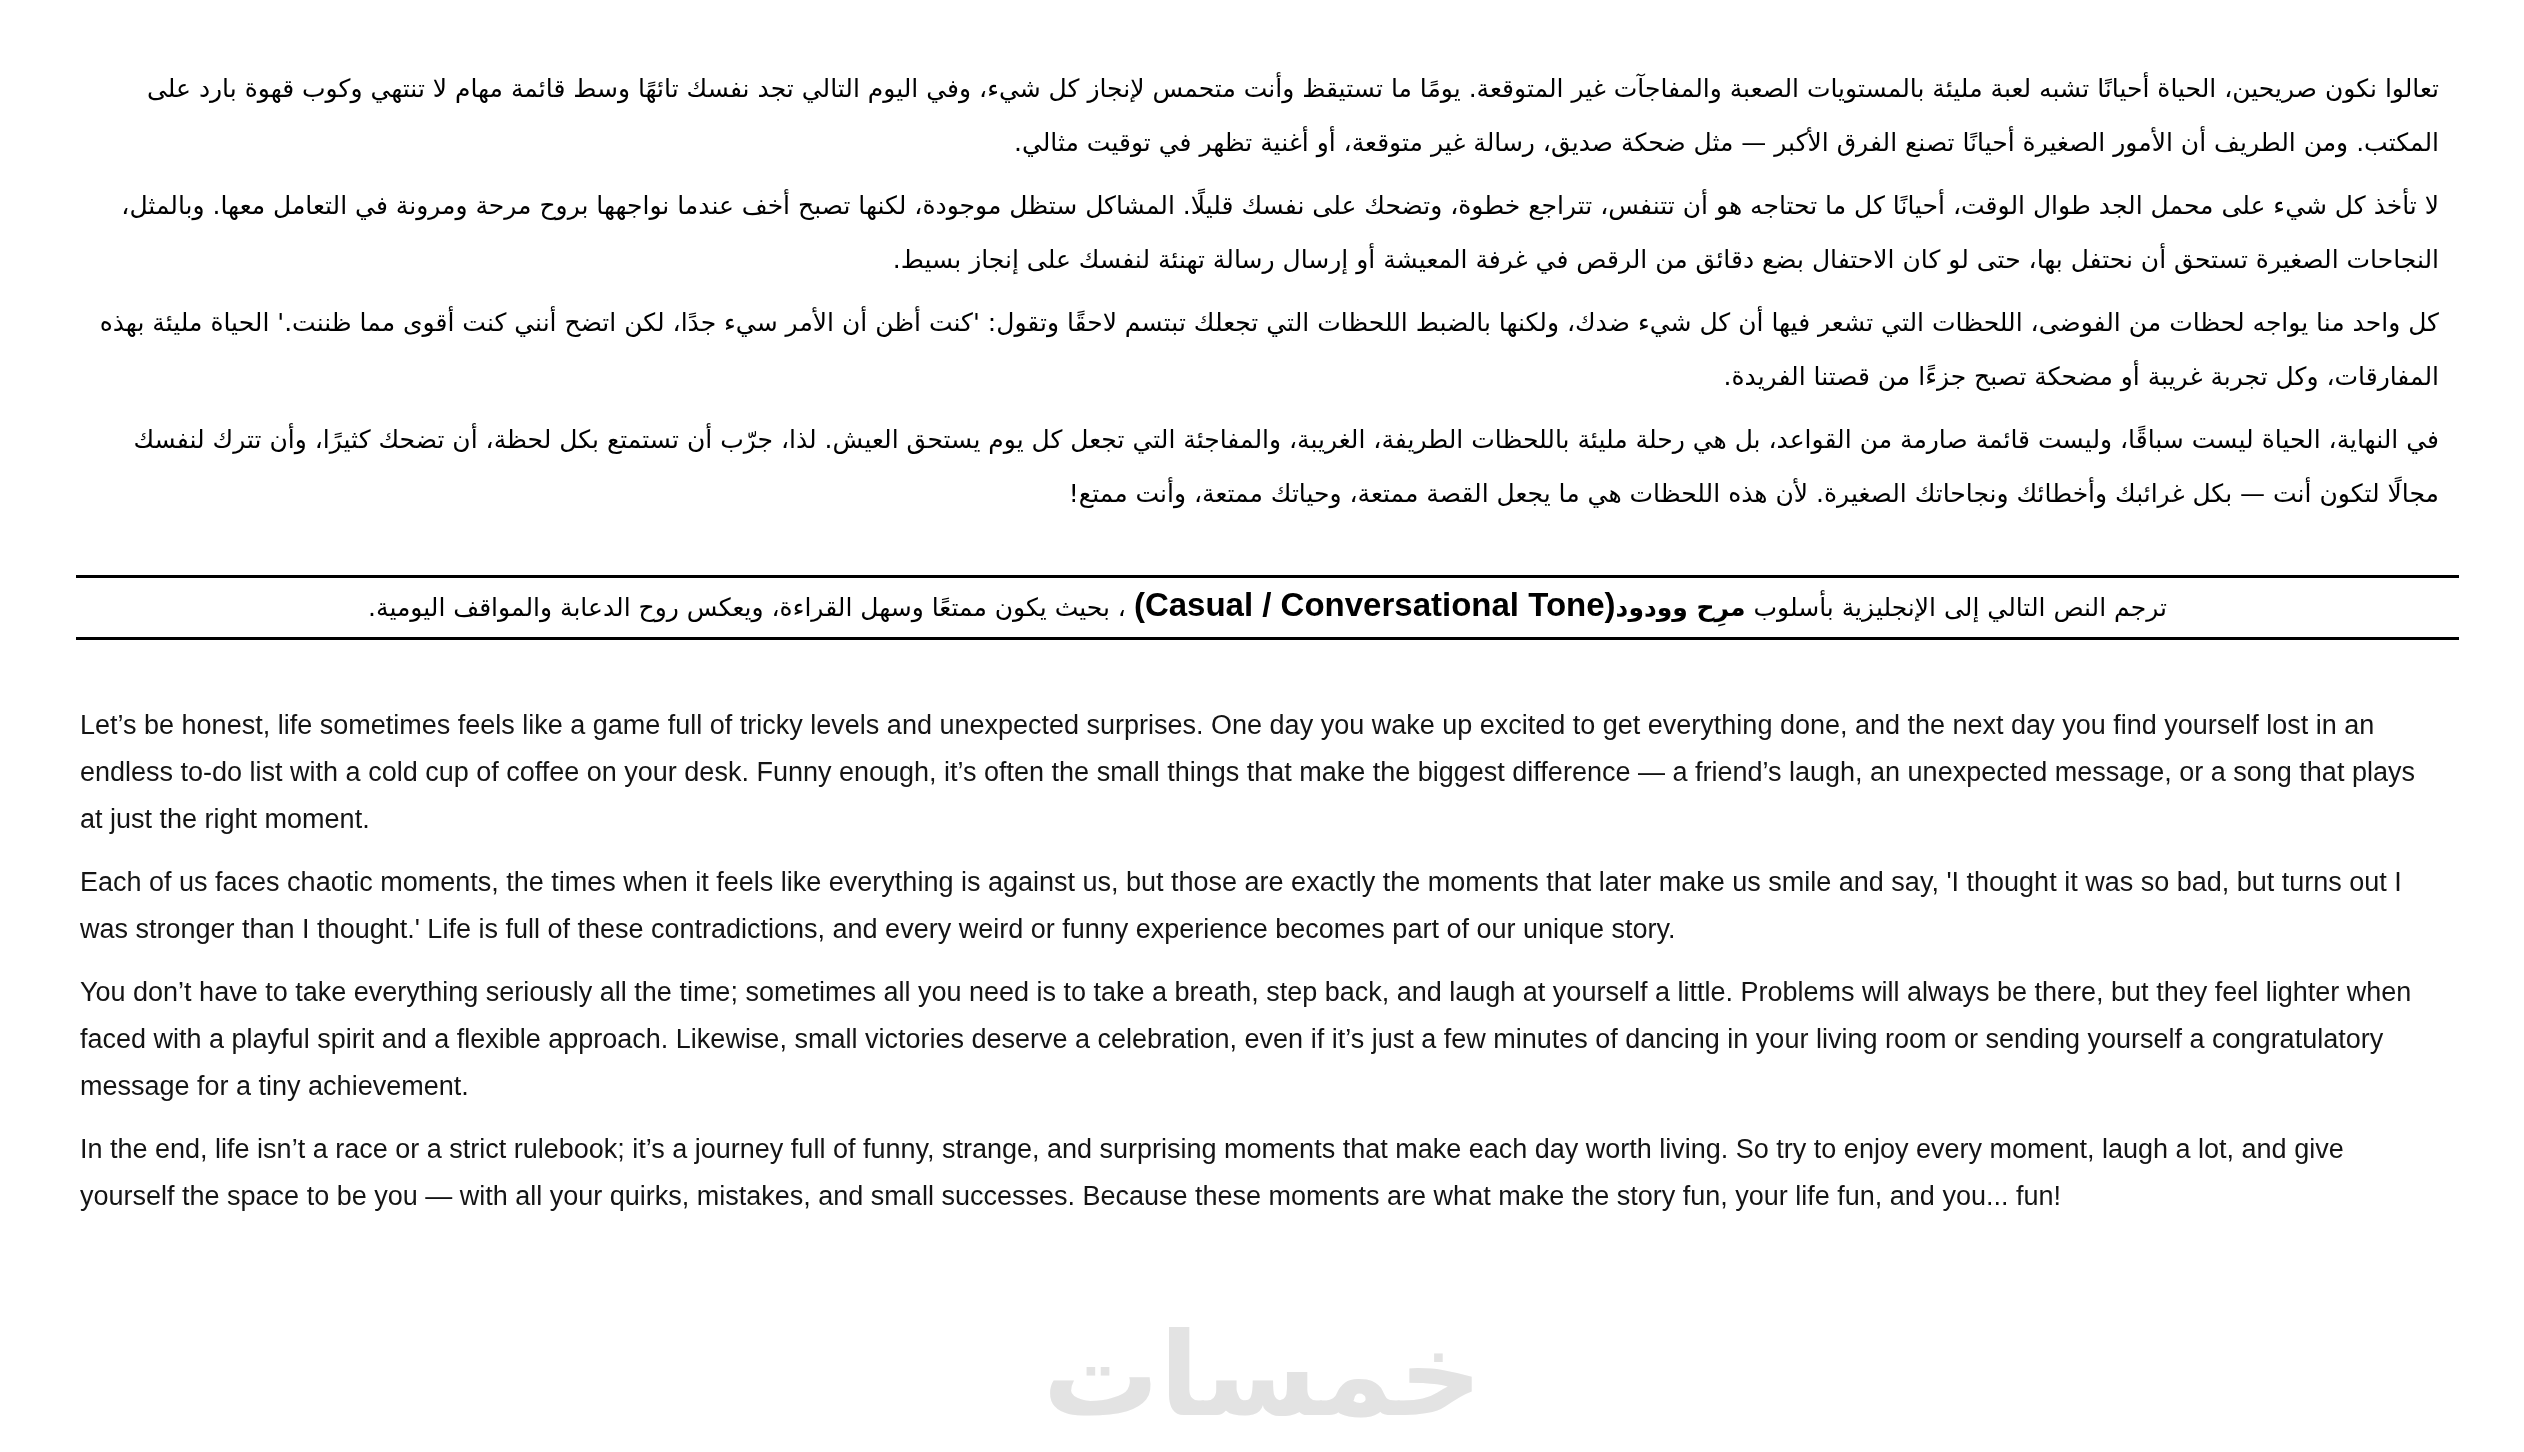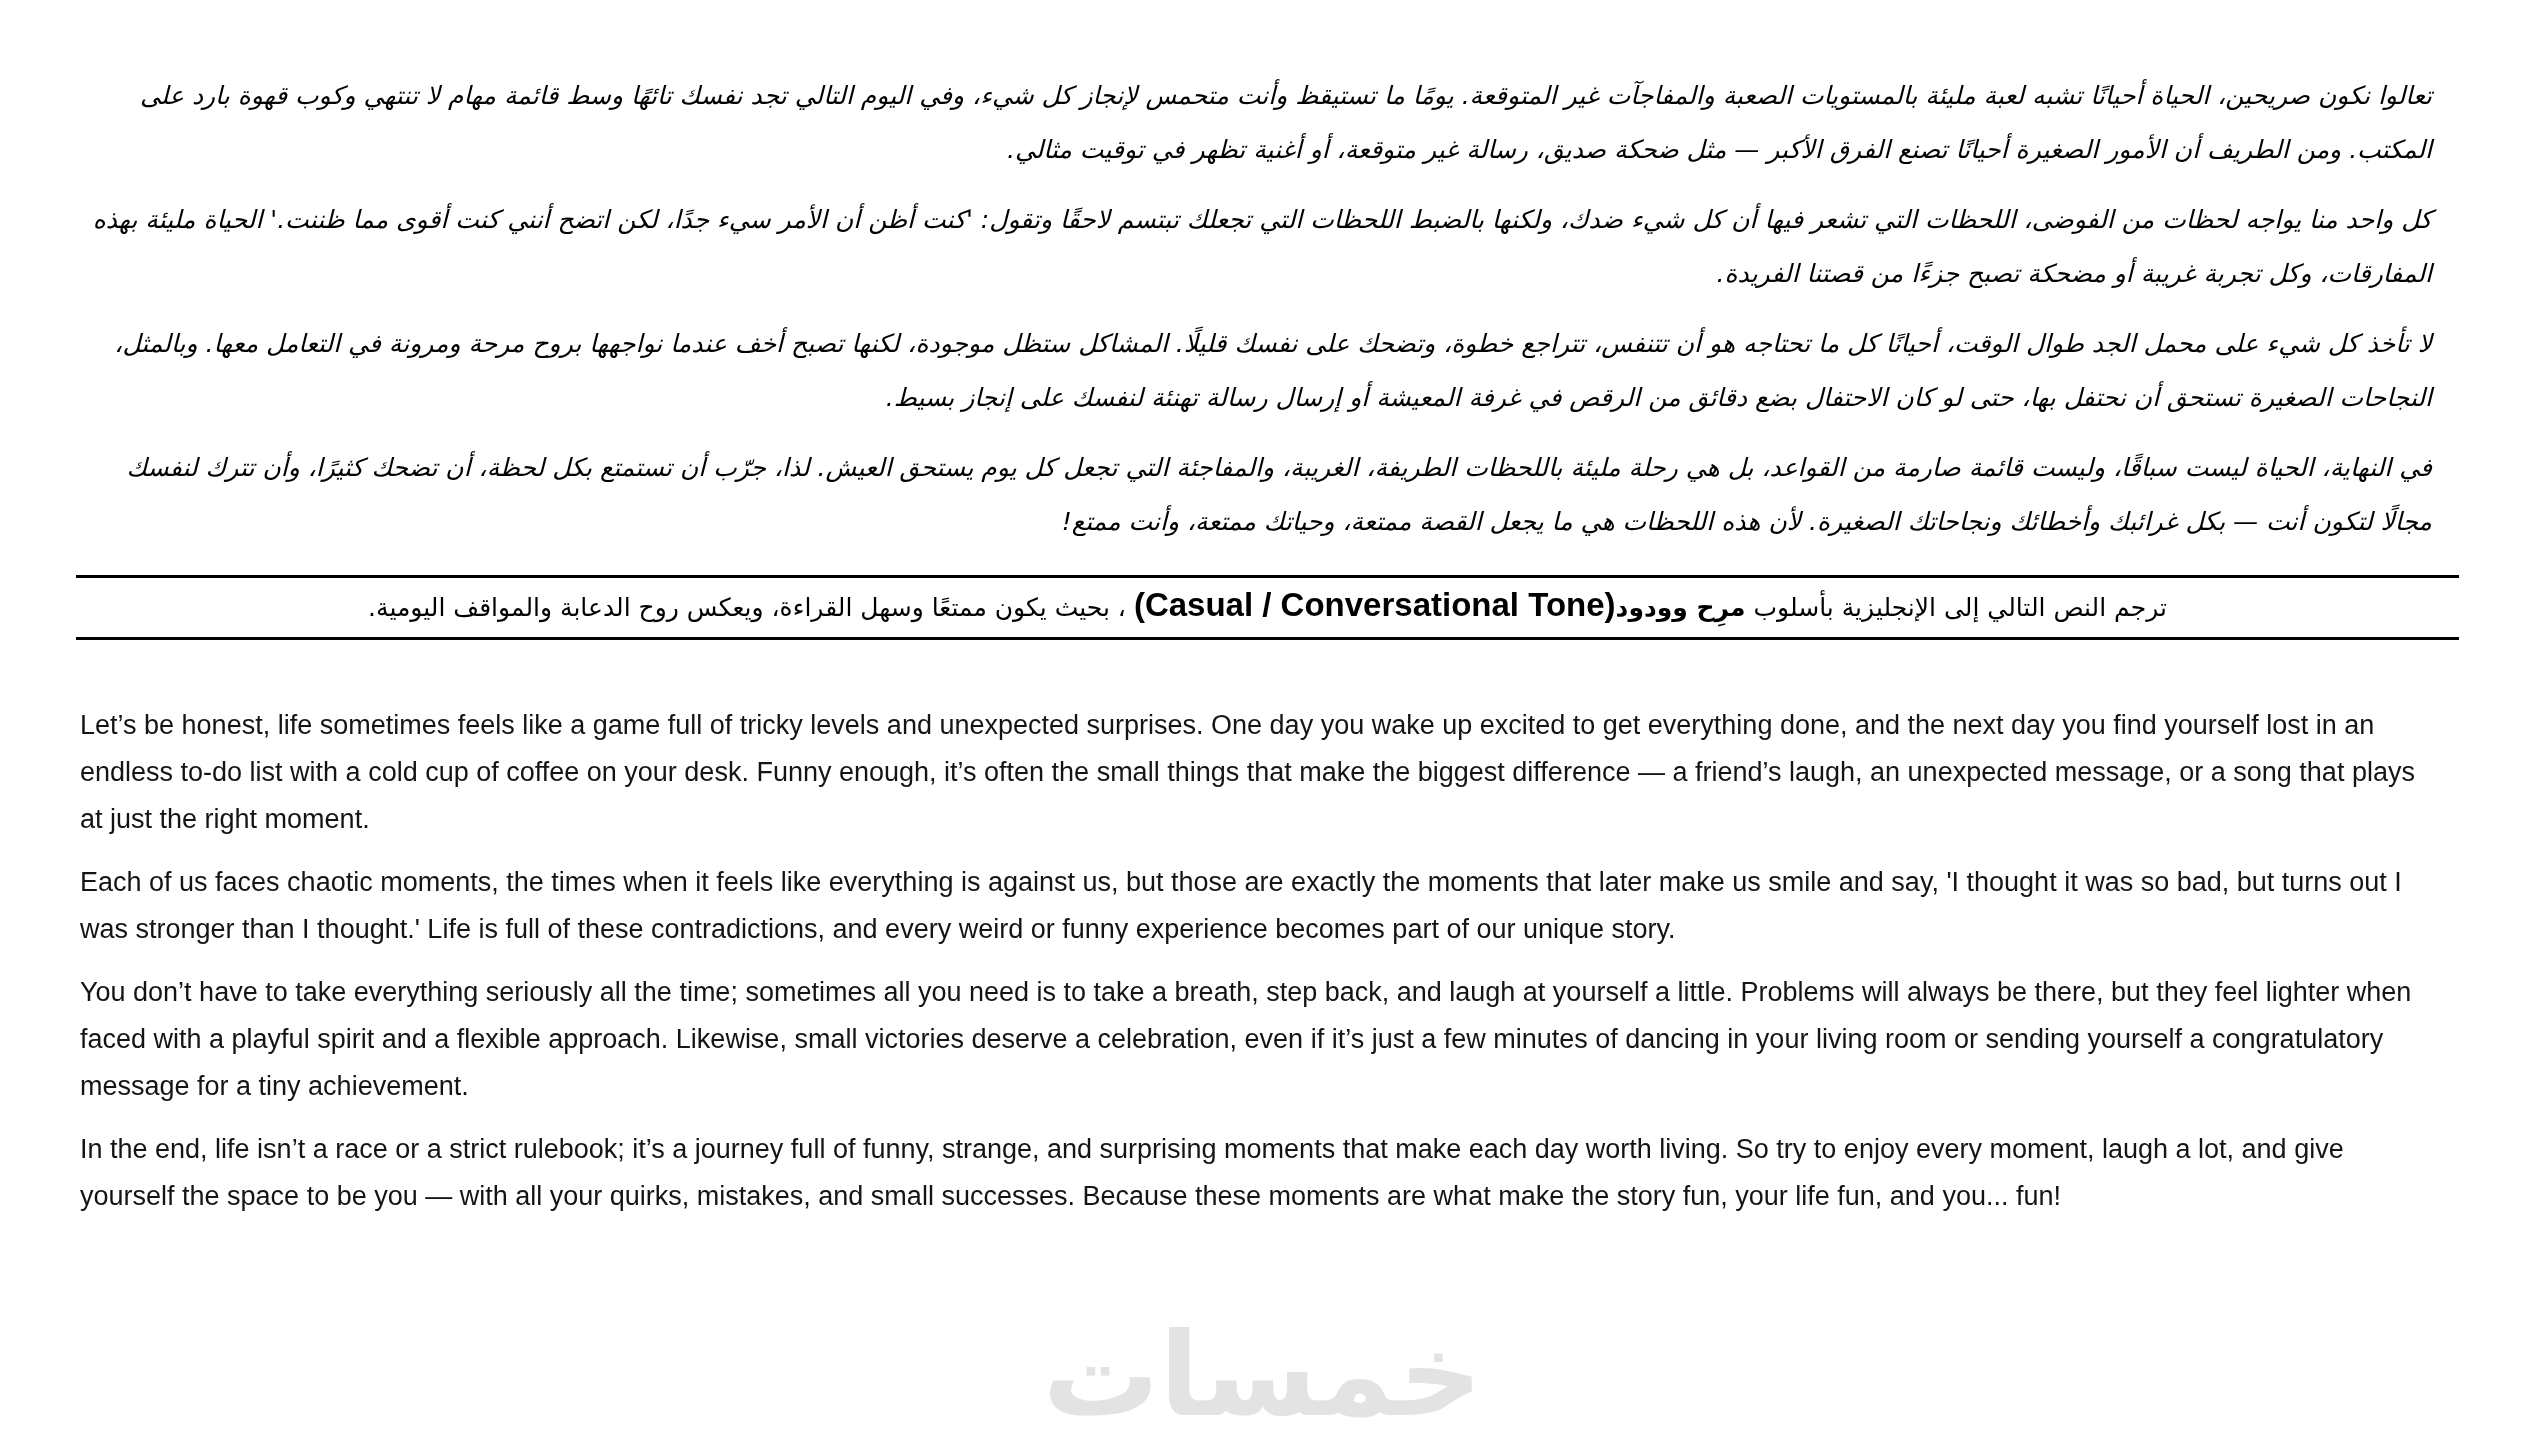--- a/index.html
+++ b/index.html
@@ -21,21 +21,21 @@
     top: 53px;
     left: 76px;
     right: 77px;
     direction: rtl;
     text-align: right;
     font-family: "DejaVu Sans", sans-serif;
     font-size: 25px;
     line-height: 54px;
     color: #000000;
   }
-  .arabic-block p { margin: 16px; padding: 0; font-style: italic; }
+  .arabic-block p { margin: 9px; padding: 0; }
 
   
   .instruction-box {
     position: absolute;
     top: 575px;
     left: 76px;
     right: 66px;
     border-top: 3.7px solid #000000;
     border-bottom: 3.7px solid #000000;
     padding: 7.4px 3.2px 9.5px 3.2px;
@@ -87,22 +87,22 @@
     line-height: 126px;
     color: #e3e3e3;
     user-select: none;
   }
 </style>
 </head>
 <body>
 
 <div class="arabic-block">
   <p>تعالوا نكون صريحين، الحياة أحيانًا تشبه لعبة مليئة بالمستويات الصعبة والمفاجآت غير المتوقعة. يومًا ما تستيقظ وأنت متحمس لإنجاز كل شيء، وفي اليوم التالي تجد نفسك تائهًا وسط قائمة مهام لا تنتهي وكوب قهوة بارد على المكتب. ومن الطريف أن الأمور الصغيرة أحيانًا تصنع الفرق الأكبر — مثل ضحكة صديق، رسالة غير متوقعة، أو أغنية تظهر في توقيت مثالي.</p>
+  <p>لا تأخذ كل شيء على محمل الجد طوال الوقت، أحيانًا كل ما تحتاجه هو أن تتنفس، تتراجع خطوة، وتضحك على نفسك قليلًا. المشاكل ستظل موجودة، لكنها تصبح أخف عندما نواجهها بروح مرحة ومرونة في التعامل معها. وبالمثل، النجاحات الصغيرة تستحق أن نحتفل بها، حتى لو كان الاحتفال بضع دقائق من الرقص في غرفة المعيشة أو إرسال رسالة تهنئة لنفسك على إنجاز بسيط.</p>
   <p>كل واحد منا يواجه لحظات من الفوضى، اللحظات التي تشعر فيها أن كل شيء ضدك، ولكنها بالضبط اللحظات التي تجعلك تبتسم لاحقًا وتقول: 'كنت أظن أن الأمر سيء جدًا، لكن اتضح أنني كنت أقوى مما ظننت.' الحياة مليئة بهذه المفارقات، وكل تجربة غريبة أو مضحكة تصبح جزءًا من قصتنا الفريدة.</p>
-  <p>لا تأخذ كل شيء على محمل الجد طوال الوقت، أحيانًا كل ما تحتاجه هو أن تتنفس، تتراجع خطوة، وتضحك على نفسك قليلًا. المشاكل ستظل موجودة، لكنها تصبح أخف عندما نواجهها بروح مرحة ومرونة في التعامل معها. وبالمثل، النجاحات الصغيرة تستحق أن نحتفل بها، حتى لو كان الاحتفال بضع دقائق من الرقص في غرفة المعيشة أو إرسال رسالة تهنئة لنفسك على إنجاز بسيط.</p>
   <p>في النهاية، الحياة ليست سباقًا، وليست قائمة صارمة من القواعد، بل هي رحلة مليئة باللحظات الطريفة، الغريبة، والمفاجئة التي تجعل كل يوم يستحق العيش. لذا، جرّب أن تستمتع بكل لحظة، أن تضحك كثيرًا، وأن تترك لنفسك مجالًا لتكون أنت — بكل غرائبك وأخطائك ونجاحاتك الصغيرة. لأن هذه اللحظات هي ما يجعل القصة ممتعة، وحياتك ممتعة، وأنت ممتع!</p>
 </div>
 
 <div class="instruction-box">
   <span>ترجم النص التالي إلى الإنجليزية بأسلوب </span><span class="bold-ar">مرِح وودود</span><span class="bold-en">(Casual / Conversational Tone)</span><span> ، بحيث يكون ممتعًا وسهل القراءة، ويعكس روح الدعابة والمواقف اليومية.</span>
 </div>
 
 <div class="english-block">
   <p>Let’s be honest, life sometimes feels like a game full of tricky levels and unexpected surprises. One day you wake up excited to get everything done, and the next day you find yourself lost in an endless to-do list with a cold cup of coffee on your desk. Funny enough, it’s often the small things that make the biggest difference — a friend’s laugh, an unexpected message, or a song that plays at just the right moment.</p>
   <p>Each of us faces chaotic moments, the times when it feels like everything is against us, but those are exactly the moments that later make us smile and say, 'I thought it was so bad, but turns out I was stronger than I thought.' Life is full of these contradictions, and every weird or funny experience becomes part of our unique story.</p>

